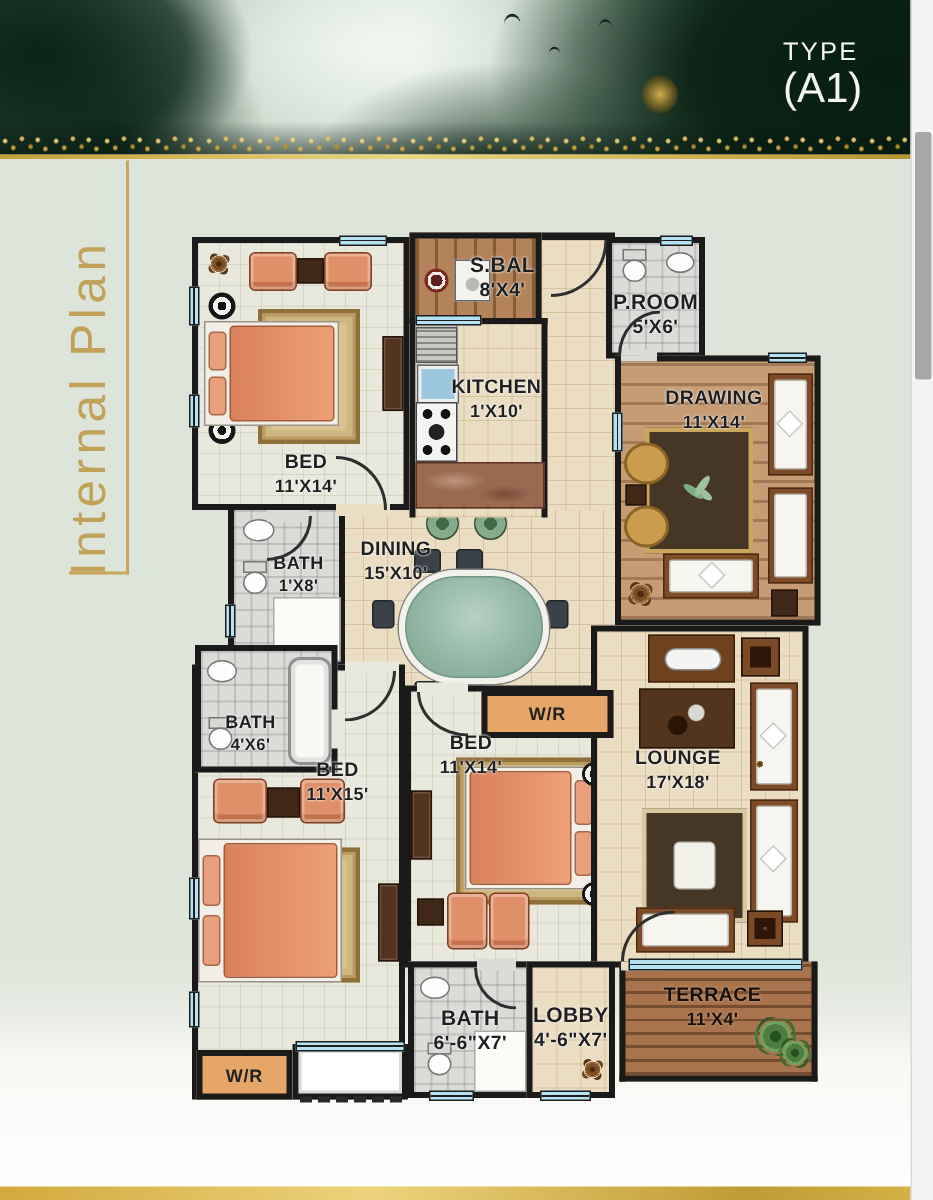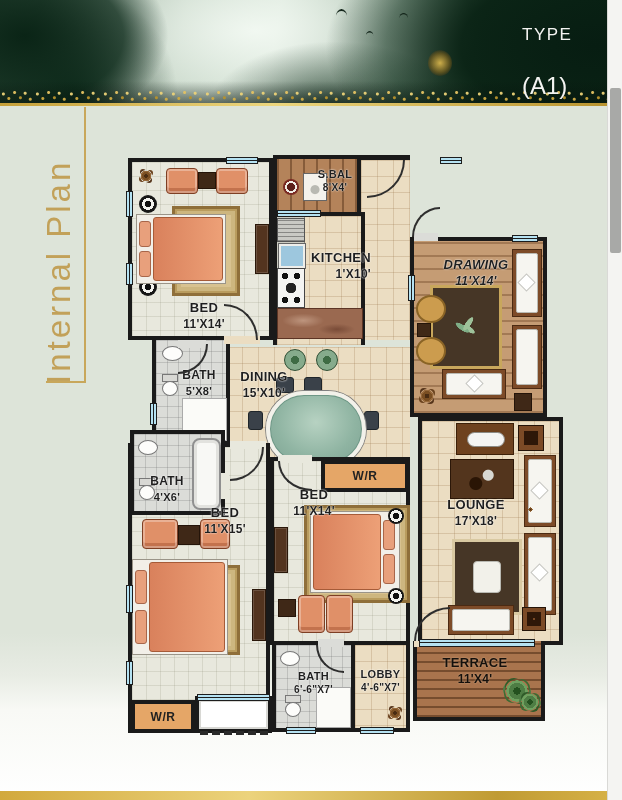--- a/index.html
+++ b/index.html
@@ -26,21 +26,21 @@
     background-size:34px 15px;}
   .hdr-shade{position:absolute;left:0;bottom:0;width:100%;height:22px;
     background:linear-gradient(transparent, rgba(6,20,12,.55));}
   .gold-line{position:absolute;left:0;top:103px;width:608px;height:3px;
     background:linear-gradient(90deg,#c49f39,#ecd67e 45%,#b8932f);}
   .title{position:absolute;left:150px;top:27px;width:330px;text-align:center;
     font-size:28px;font-weight:bold;letter-spacing:1px;color:#d8bd58;
     text-shadow:0 2px 2px rgba(20,15,0,.55),0 0 1px rgba(0,0,0,.4);}
   .type-block{position:absolute;left:522px;top:26px;color:#f4f4f2;line-height:1.05;}
   .type-block .t1{font-size:17px;letter-spacing:1.5px;font-weight:normal;}
-  .type-block .t2{font-size:24px;font-weight:normal;margin-top:29px;}
+  .type-block .t2{font-size:28px;font-weight:normal;}
   .bird{position:absolute;width:12px;height:7px;}
   .bird::before,.bird::after{content:"";position:absolute;width:6px;height:5px;
     border-top:2px solid #16281d;border-radius:100% 0 0 0;}
   .bird::after{left:5px;border-radius:0 100% 0 0;}
   .gold-orb{position:absolute;left:428px;top:50px;width:24px;height:26px;border-radius:50%;
     background:radial-gradient(circle,rgba(214,180,76,.95),rgba(130,98,28,.6) 55%,rgba(60,50,20,.3) 75%,transparent 85%);}
   
   .content{position:absolute;left:0;top:106px;width:608px;height:694px;
     background:linear-gradient(180deg,#dde4d9 0%,#dde4d9 76%,#e8ece4 82%,#f8f9f5 87%,#ffffff 100%);}
   .bottom-gold{position:absolute;left:0;top:791px;width:622px;height:9px;
@@ -61,26 +61,26 @@
   .tile-beige{background-color:#ebddc2;background-image:
     linear-gradient(rgba(160,128,86,.28) 1px,transparent 1px),
     linear-gradient(90deg,rgba(160,128,86,.28) 1px,transparent 1px);background-size:16px 16px;}
   .tile-sage{background-color:#e8e8dd;background-image:
     linear-gradient(rgba(150,150,128,.22) 1px,transparent 1px),
     linear-gradient(90deg,rgba(150,150,128,.22) 1px,transparent 1px);background-size:14px 14px;}
   .tile-gray{background-color:#dbdcd8;background-image:
     linear-gradient(rgba(118,118,118,.28) 1px,transparent 1px),
     linear-gradient(90deg,rgba(118,118,118,.28) 1px,transparent 1px);background-size:11px 11px;}
   .wood-v{background-color:#b4835a;background-image:repeating-linear-gradient(90deg,rgba(66,33,10,.4) 0 2px,transparent 2px 13px);}
-  .wood-h{background-color:#c59c74;background-image:repeating-linear-gradient(0deg,rgba(88,48,18,.32) 0 2px,transparent 2px 13px);font-style:italic;}
+  .wood-h{background-color:#c59c74;background-image:repeating-linear-gradient(0deg,rgba(88,48,18,.32) 0 2px,transparent 2px 13px);}
   .wood-terr{background-color:#a9744d;background-image:repeating-linear-gradient(0deg,rgba(56,28,8,.45) 0 2px,transparent 2px 9px);padding-left:48px;}
   .room-label{position:absolute;text-align:center;font-weight:bold;color:#1f1f1f;
     line-height:1.3;letter-spacing:.3px;z-index:9;
     text-shadow:0 0 2px rgba(255,255,255,.85),0 0 1px rgba(255,255,255,.9);}
-  .rl-13{font-size:13px;} .rl-12{font-size:12px;} .rl-11{font-size:11px;}
+  .rl-13{font-size:13px;} .rl-12{font-size:12px;} .rl-11{font-size:14px;}
   .room-label .sz{font-size:.92em;}
   
   .armchair{background:#e09068;border:1px solid #7e3f24;border-radius:4px;
     box-shadow:inset 0 0 0 2px rgba(255,255,255,.3),inset 0 -5px 0 rgba(140,60,30,.35);}
   .sq-table{background:#3f2817;border:1px solid #241409;}
   .speaker{border-radius:50%;background:radial-gradient(circle,#101010 0 3px,#f2f2ee 3px 6px,#161616 6px);}
   .rug{border:3px solid #8f6f3a;background:#d8c290;
     box-shadow:inset 0 0 0 2px #b99c5e,inset 0 0 0 6px #cdb67f;}
   .bed{background:#f2efe8;border:1px solid #9a9488;position:absolute;}
   .bed .duvet{background:linear-gradient(90deg,#d9815c,#eda077);border:1px solid #a65b38;border-radius:3px;}
@@ -162,21 +162,21 @@
 </div>
 <div class="gold-line"></div>
 
 <div class="content"></div>
 <div class="side-label">Internal Plan</div>
 <div class="side-vline"></div>
 <div class="side-uline"></div>
 
 <div class="plan">
 
-  <div class="room noborder tile-beige" style="left:104px;top:192px;width:184px;height:194px;">
+  <div class="room noborder tile-beige" style="left:104px;top:181px;width:184px;height:194px;">
     <div class="room-label rl-13" style="left:4px;top:22px;width:68px;">
       <div>DINING</div>
       <div class="sz">15'X10'</div>
     </div>
     <i class="dplant" style="left:58px;top:2px;width:20px;height:20px;"></i>
     <i class="dplant" style="left:90px;top:2px;width:20px;height:20px;"></i>
     <i class="chair" style="left:50px;top:30px;width:16px;height:14px;"></i>
     <i class="chair" style="left:78px;top:30px;width:16px;height:14px;"></i>
     <i class="chair" style="left:50px;top:118px;width:16px;height:14px;"></i>
     <i class="chair" style="left:78px;top:118px;width:16px;height:14px;"></i>
@@ -215,26 +215,37 @@
       <div class="sz">8'X4'</div>
     </div>
   </div>
 
   <div class="room tile-beige" style="left:151px;top:57px;width:92px;height:133px;border-bottom:none;">
     <i style="left:0;top:0;width:27px;height:92px;background:#ccccc2;border-right:1px solid #8a8a80;"></i>
     <i class="fridge" style="left:0;top:2px;width:26px;height:22px;"></i>
     <i class="ksink" style="left:2px;top:28px;width:22px;height:20px;"></i>
     <i class="stove" style="left:0;top:52px;width:26px;height:38px;"></i>
     <i class="counter-brown" style="left:0;top:92px;width:84px;height:29px;"></i>
-    <div class="room-label rl-13" style="left:14px;top:34px;width:80px;text-align:right;">
+    <div class="room-label rl-13" style="left:14px;top:34px;width:80px;">
       <div>KITCHEN</div>
       <div class="sz">1'X10'</div>
     </div>
   </div>
 
+  <div class="room tile-gray" style="left:282px;top:3px;width:66px;height:81px;">
+    <div class="toilet" style="position:absolute;left:6px;top:4px;width:16px;height:21px;">
+      <i class="tank"></i>
+        <i class="bowl"></i>
+    </div>
+    <i class="sink" style="left:36px;top:6px;width:17px;height:12px;"></i>
+    <div class="room-label rl-11" style="left:0px;top:30px;width:58px;">
+      <div>P.ROOM</div>
+      <div class="sz">5'X6'</div>
+    </div>
+  </div>
 
   <div class="room wood-h" style="left:288px;top:82px;width:137px;height:180px;">
     <div class="room-label rl-13" style="left:22px;top:16px;width:80px;">
       <div>DRAWING</div>
       <div class="sz">11'X14'</div>
     </div>
     <div class="drug" style="position:absolute;left:16px;top:44px;width:72px;height:84px;box-sizing:border-box;">
       <span class="leafmark"></span>
     </div>
     <i class="round-chair" style="left:2px;top:54px;width:26px;height:24px;"></i>
@@ -257,21 +268,21 @@
 
   <div class="room tile-gray" style="left:30px;top:181px;width:78px;height:108px;">
     <i class="shower" style="left:26px;top:58px;width:43px;height:41px;"></i>
     <i class="sink" style="left:6px;top:6px;width:19px;height:13px;"></i>
     <div class="toilet" style="position:absolute;left:5px;top:34px;width:16px;height:21px;">
       <i class="tank"></i>
         <i class="bowl"></i>
     </div>
     <div class="room-label rl-12" style="left:12px;top:28px;width:62px;">
       <div>BATH</div>
-      <div class="sz">5'X8'</div>
+      <div class="sz">1'X8'</div>
     </div>
   </div>
 
   <div class="room tile-sage" style="left:6px;top:288px;width:142px;height:290px;">
     <div class="room-label rl-13" style="left:54px;top:58px;width:78px;">
       <div>BED</div>
       <div class="sz">11'X15'</div>
     </div>
     <i class="armchair" style="left:10px;top:72px;width:34px;height:28px;"></i>
     <i class="sq-table" style="left:46px;top:78px;width:20px;height:18px;"></i>
@@ -316,21 +327,21 @@
     <i class="speaker" style="left:114px;top:127px;width:16px;height:16px;"></i>
     <i class="sq-table" style="left:4px;top:138px;width:16px;height:16px;"></i>
     <i class="armchair" style="left:24px;top:134px;width:25px;height:36px;"></i>
     <i class="armchair" style="left:52px;top:134px;width:25px;height:36px;"></i>
   </div>
 
   <div class="wrbox" style="left:199px;top:305px;width:88px;height:32px;">
     <span>W/R</span>
   </div>
 
-  <div class="room tile-beige" style="left:296px;top:262px;width:145px;height:228px;">
+  <div class="room tile-beige" style="left:272px;top:262px;width:145px;height:228px;">
     <div class="credenza" style="position:absolute;left:34px;top:2px;width:56px;height:30px;">
       <i class="tv" style="left:10px;top:8px;width:36px;height:13px;"></i>
     </div>
     <i class="sq-table" style="left:96px;top:4px;width:24px;height:24px;background:#7b4a26;box-shadow:inset 0 0 0 5px #7b4a26,inset 0 0 0 12px #2e1708;"></i>
     <i class="desk" style="left:28px;top:38px;width:62px;height:38px;"></i>
     <div class="sofa" style="position:absolute;left:102px;top:34px;width:30px;height:70px;">
       <i class="cush"></i>
         <i class="dia" style="left:8px;top:28px;"></i>
     </div>
     <i class="plant-brown" style="left:106px;top:86px;width:5px;height:5px;"></i>

